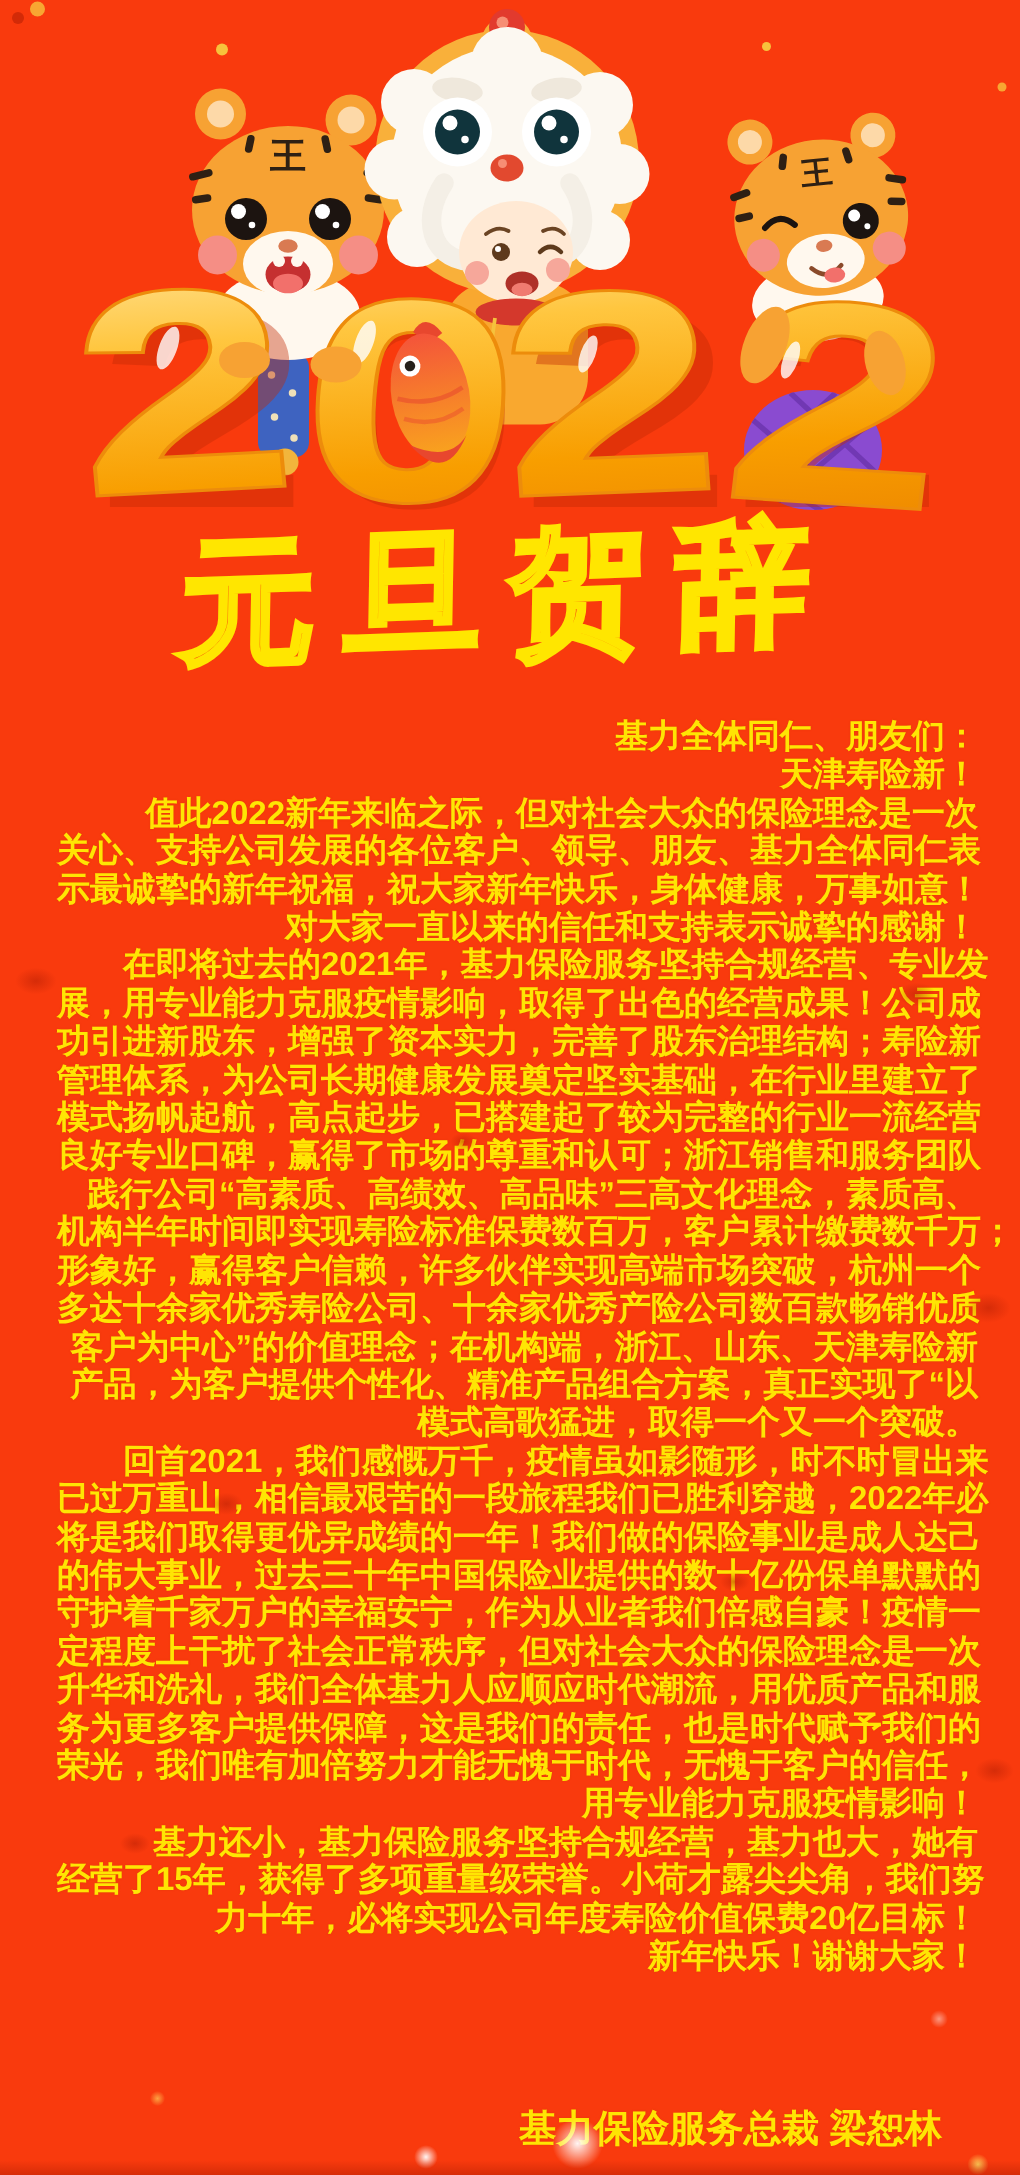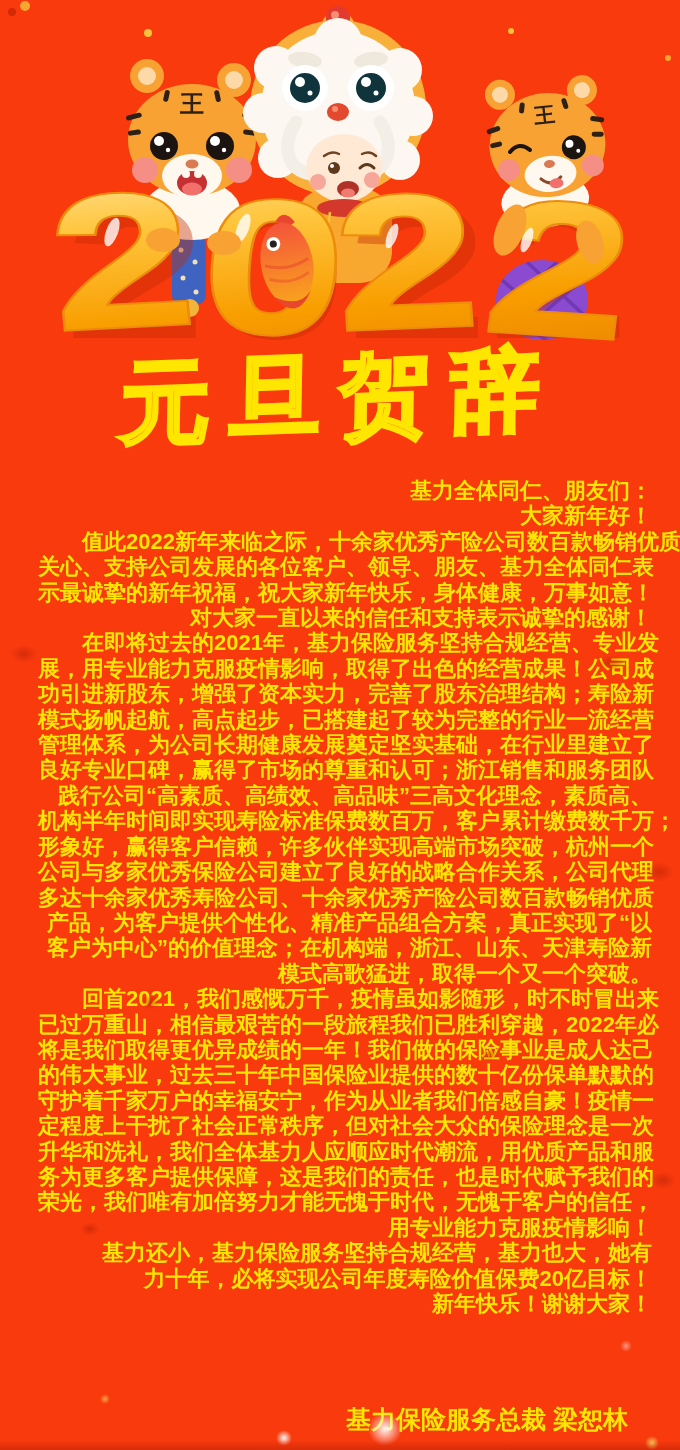--- a/index.html
+++ b/index.html
@@ -224,50 +224,50 @@
         <circle cx="-10" cy="-22" r="3.5" fill="#26211c"></circle>
       <path d="M-22,-2 q22,10 44,0" fill="none" stroke="#E8472E" stroke-width="3" opacity=".55"></path>
       <path d="M-20,12 q20,10 40,0" fill="none" stroke="#E8472E" stroke-width="3" opacity=".45"></path>
     </g>
   </svg>
 
   <div class="page-title">元旦贺辞</div>
 
   <div class="letter">
       <div class="line">基力全体同仁、朋友们：</div>
-      <div class="line indent">大家新年好！</div>
-      <div class="line indent">值此2022新年来临之际，十余家优秀产险公司数百款畅销优质</div>
+      <div class="line indent">天津寿险新！</div>
+      <div class="line indent">值此2022新年来临之际，但对社会大众的保险理念是一次</div>
       <div class="line">关心、支持公司发展的各位客户、领导、朋友、基力全体同仁表</div>
       <div class="line">示最诚挚的新年祝福，祝大家新年快乐，身体健康，万事如意！</div>
       <div class="line">对大家一直以来的信任和支持表示诚挚的感谢！</div>
       <div class="line indent">在即将过去的2021年，基力保险服务坚持合规经营、专业发</div>
       <div class="line">展，用专业能力克服疫情影响，取得了出色的经营成果！公司成</div>
       <div class="line">功引进新股东，增强了资本实力，完善了股东治理结构；寿险新</div>
+      <div class="line">管理体系，为公司长期健康发展奠定坚实基础，在行业里建立了</div>
       <div class="line">模式扬帆起航，高点起步，已搭建起了较为完整的行业一流经营</div>
-      <div class="line">管理体系，为公司长期健康发展奠定坚实基础，在行业里建立了</div>
       <div class="line">良好专业口碑，赢得了市场的尊重和认可；浙江销售和服务团队</div>
       <div class="line">践行公司“高素质、高绩效、高品味”三高文化理念，素质高、</div>
       <div class="line">机构半年时间即实现寿险标准保费数百万，客户累计缴费数千万；</div>
       <div class="line">形象好，赢得客户信赖，许多伙伴实现高端市场突破，杭州一个</div>
-      <div class="line">公司与多家优秀保险公司建立了良好的战略合作关系，公司代理</div>
       <div class="line">多达十余家优秀寿险公司、十余家优秀产险公司数百款畅销优质</div>
+      <div class="line">客户为中心”的价值理念；在机构端，浙江、山东、天津寿险新</div>
       <div class="line">产品，为客户提供个性化、精准产品组合方案，真正实现了“以</div>
-      <div class="line">客户为中心”的价值理念；在机构端，浙江、山东、天津寿险新</div>
       <div class="line">模式高歌猛进，取得一个又一个突破。</div>
       <div class="line indent">回首2021，我们感慨万千，疫情虽如影随形，时不时冒出来</div>
       <div class="line">已过万重山，相信最艰苦的一段旅程我们已胜利穿越，2022年必</div>
       <div class="line">将是我们取得更优异成绩的一年！我们做的保险事业是成人达己</div>
       <div class="line">的伟大事业，过去三十年中国保险业提供的数十亿份保单默默的</div>
       <div class="line">守护着千家万户的幸福安宁，作为从业者我们倍感自豪！疫情一</div>
       <div class="line">定程度上干扰了社会正常秩序，但对社会大众的保险理念是一次</div>
       <div class="line">升华和洗礼，我们全体基力人应顺应时代潮流，用优质产品和服</div>
       <div class="line">务为更多客户提供保障，这是我们的责任，也是时代赋予我们的</div>
       <div class="line">荣光，我们唯有加倍努力才能无愧于时代，无愧于客户的信任，</div>
       <div class="line">用专业能力克服疫情影响！</div>
       <div class="line indent">基力还小，基力保险服务坚持合规经营，基力也大，她有</div>
+      <div class="line">经营了15年，获得了多项重量级荣誉。小荷才露尖尖角，我们努</div>
       <div class="line">力十年，必将实现公司年度寿险价值保费20亿目标！</div>
       <div class="line indent">新年快乐！谢谢大家！</div>
     </div>
 
   <div class="signature">基力保险服务总裁 梁恕林</div>
 
   <div class="petal" style="left:10px;top:645px;width:28px;height:18px;"></div>
   <div class="petal" style="left:598px;top:655px;width:26px;height:16px;"></div>
   <div class="petal" style="left:644px;top:862px;width:30px;height:20px;"></div>
   <div class="petal" style="left:140px;top:995px;width:22px;height:15px;"></div>

